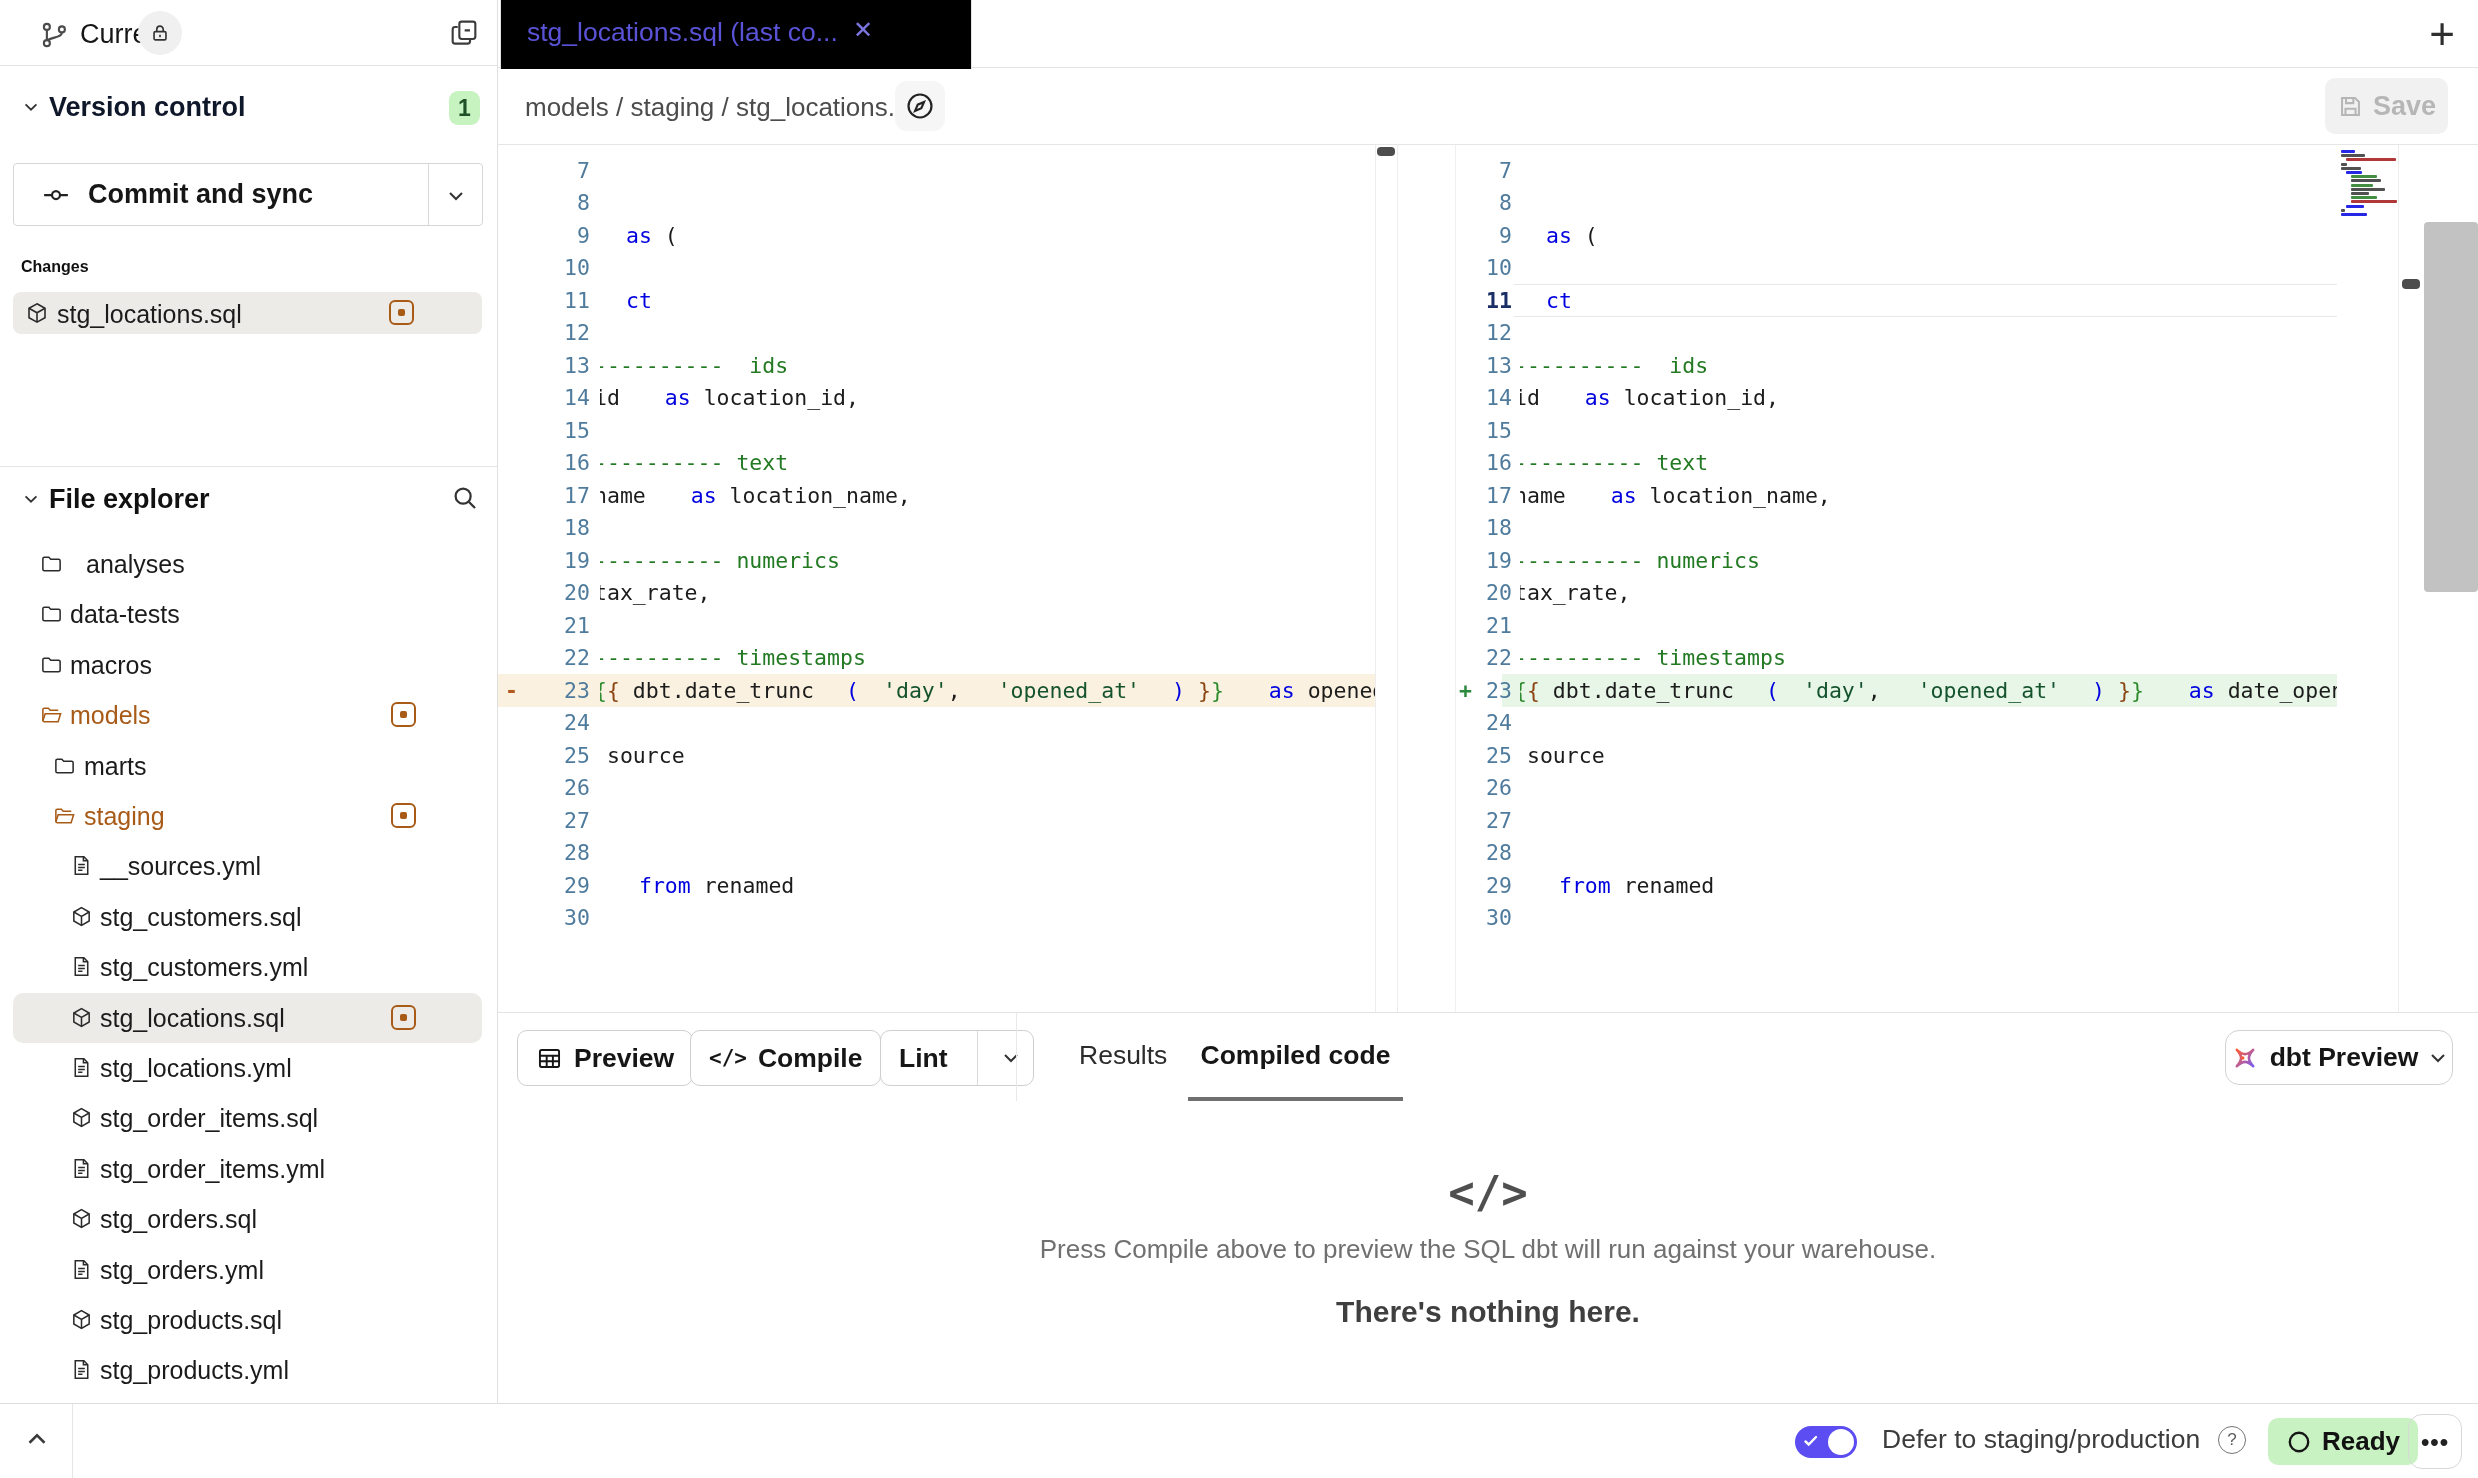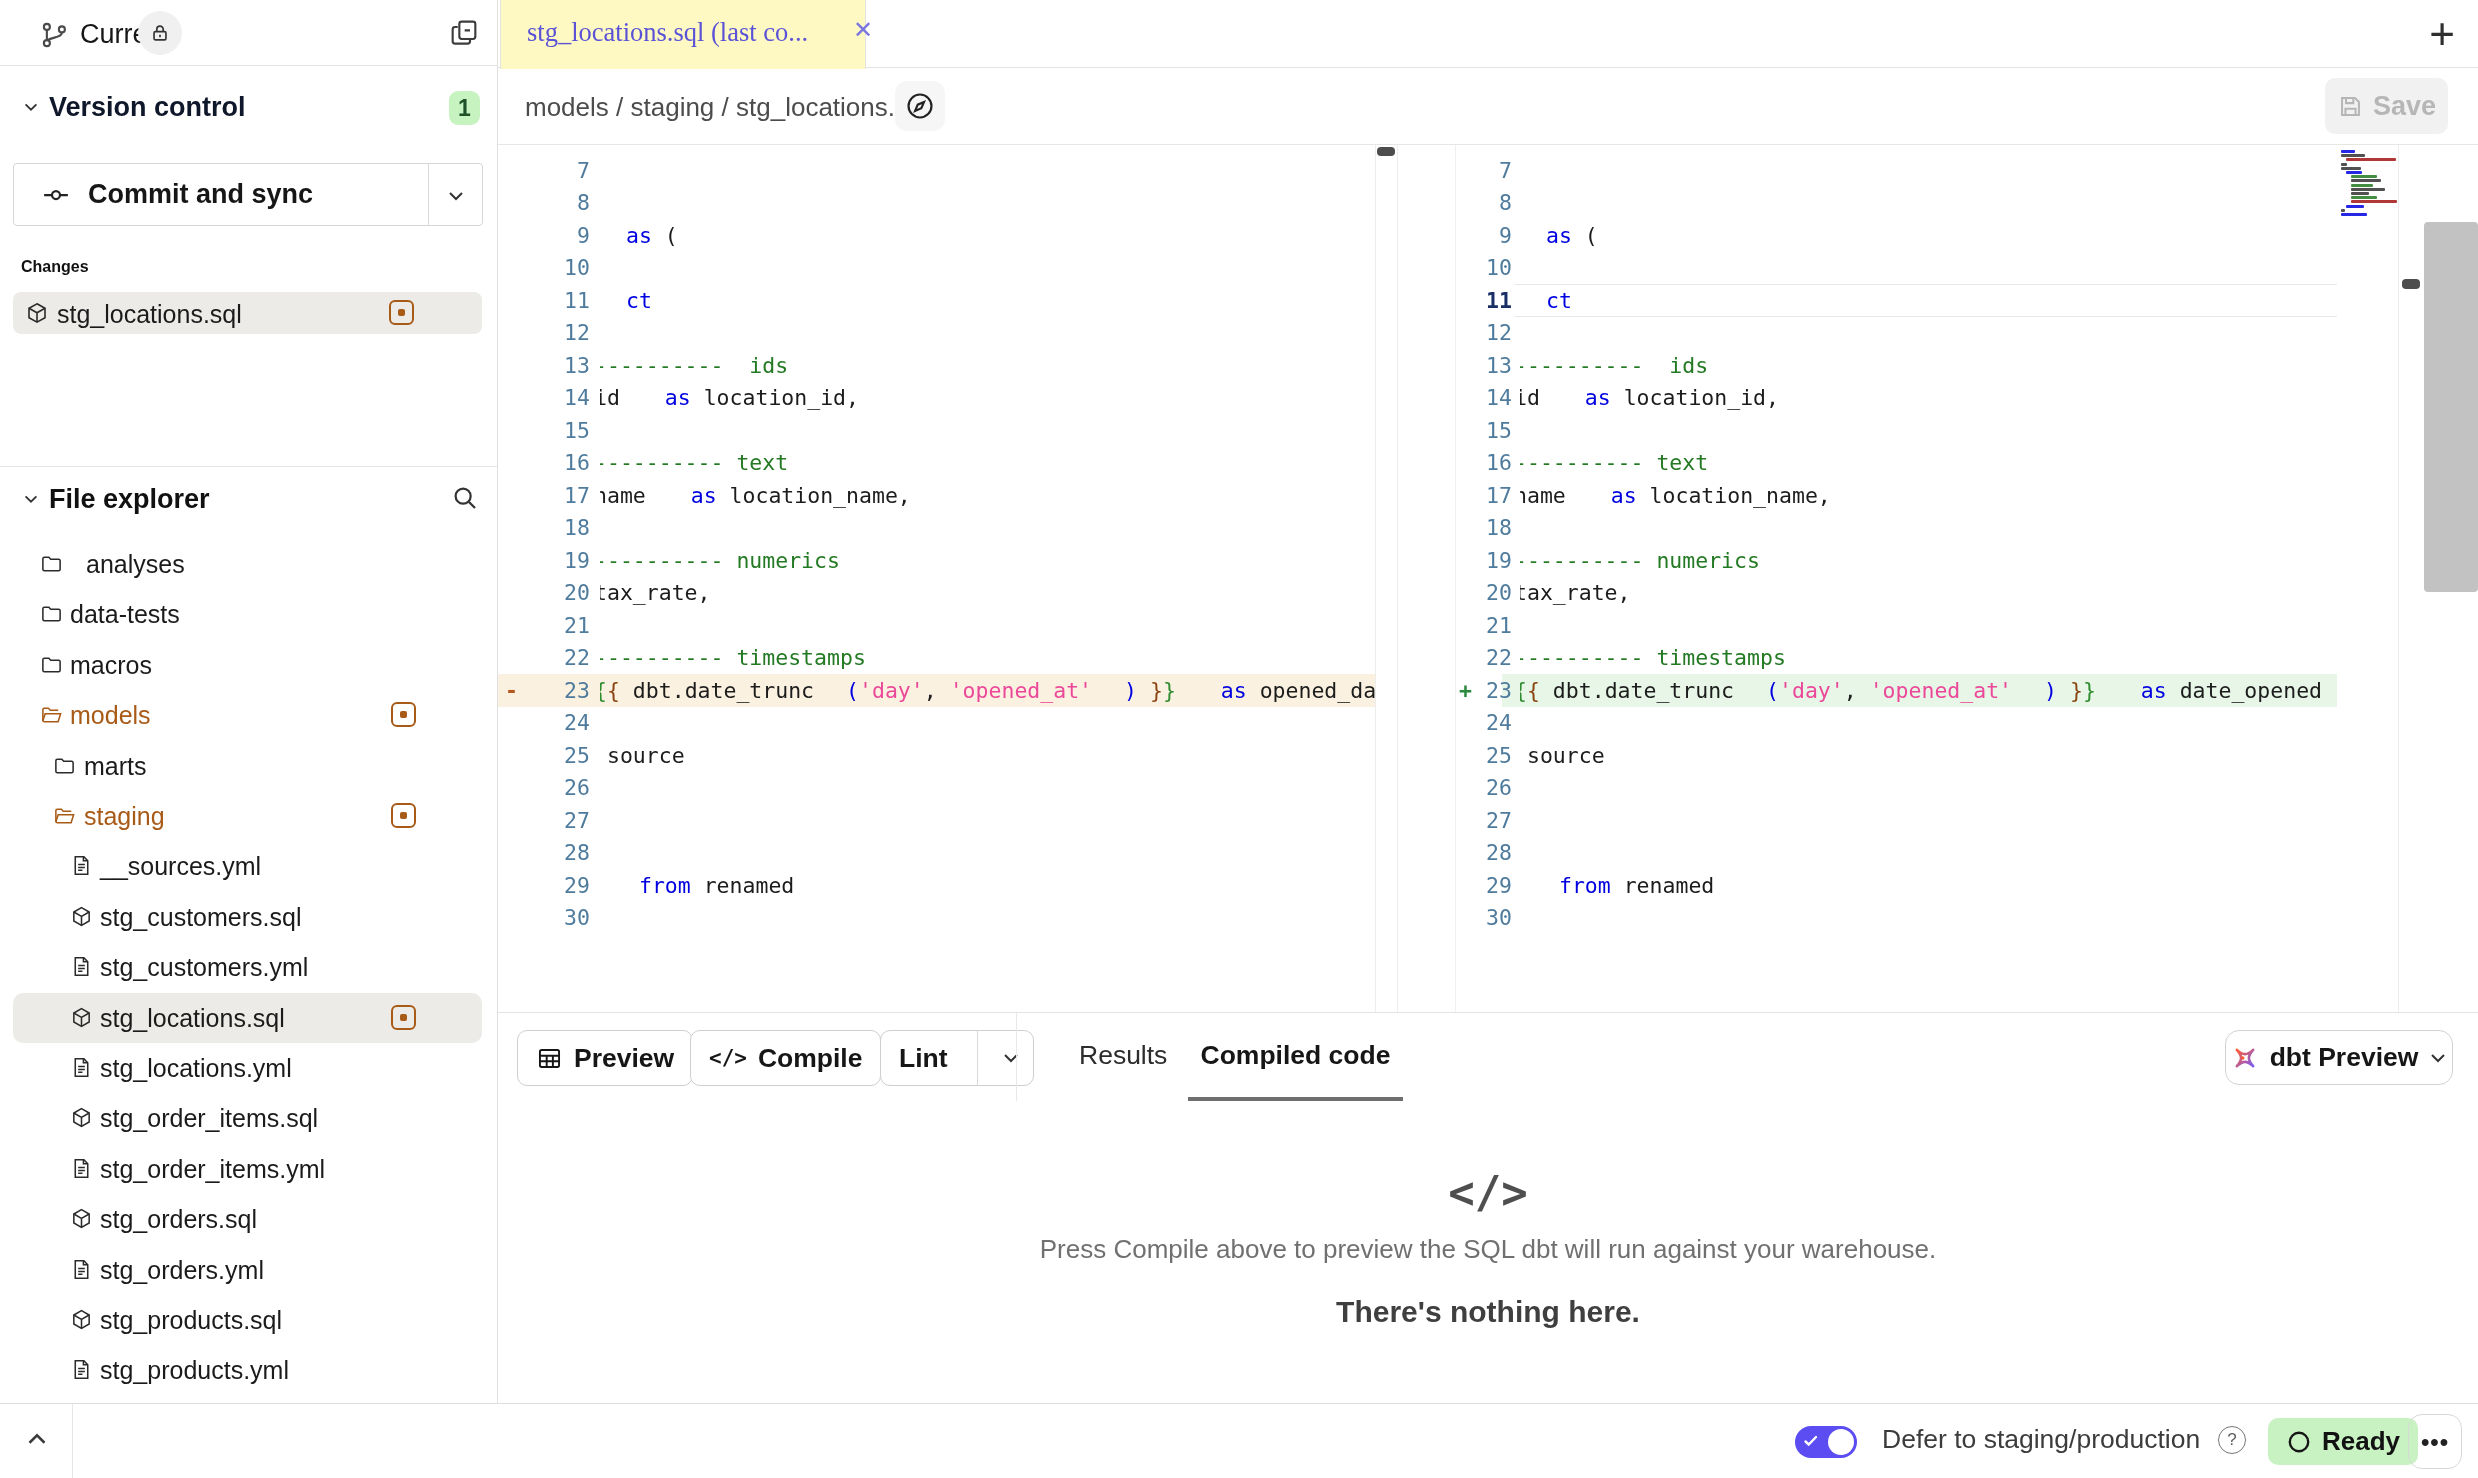--- a/index.html
+++ b/index.html
@@ -51,22 +51,22 @@
   .file-row { position:absolute; left:13px; width:469px; height:50px; border-radius:10px; cursor:pointer; }
   .file-row.selected { background:#ecebe8; }
   .file-row .f-icon { position:absolute; top:13px; }
   .file-row .f-label { position:absolute; top:11px; font-size:25px; color:#1b1b1b; white-space:nowrap; }
   .file-row .f-label.accent { color:#a85a17; }
   .file-row .mod-badge { left:378px; top:12px; }
 
   
   #main { position:absolute; left:498px; top:0; width:1980px; height:1478px; }
   #tabbar { position:absolute; left:0; top:0; width:100%; height:68px; border-bottom:1px solid #e3e3e3; background:#fff; }
-  #tab-active { position:absolute; left:2px; top:0; width:366px; height:69px; background:#fef9c3;
-    border-left:1px solid #e3e3e3; border-right:1px solid #e3e3e3; z-index:3; cursor:pointer;font-family:Liberation Serif, serif; }
+  #tab-active { position:absolute; left:2px; top:0; width:472px; height:69px; background:#000000;
+    border-left:1px solid #e3e3e3; border-right:1px solid #e3e3e3; z-index:3; cursor:pointer; }
   #tab-label { position:absolute; left:26px; top:17px; font-size:26.5px; font-weight:500;
     color:#5a53d7; white-space:nowrap; }
   #tab-close { position:absolute; left:352px; top:16px; font-size:24px; color:#7b76dd; cursor:pointer; }
   #new-tab { position:absolute; left:1916px; top:6px; width:56px; height:56px; font-size:44px; font-weight:300;
     color:#2f2f2f; display:flex; align-items:center; justify-content:center; cursor:pointer; }
 
   #crumbbar { position:absolute; left:0; top:68px; width:100%; height:77px; border-bottom:1px solid #e6e6e6; background:#fff; }
   #breadcrumb { position:absolute; left:27px; top:24px; font-size:26px; color:#4c4c4c; }
   #lineage-btn { position:absolute; left:397px; top:13px; width:50px; height:50px; border-radius:12px;
     background:#f6f6f6; display:flex; align-items:center; justify-content:center; cursor:pointer; }
@@ -81,21 +81,21 @@
   .stripe { position:absolute; top:0; height:33px; }
   .stripe.rm { background:#fbf1e1; }
   .stripe.add { background:#e7f6e7; }
   .gut-marker { position:absolute; top:0; font-weight:700; }
   .gut-marker.rm { color:#b3591f; }
   .gut-marker.add { color:#2b8a3e; }
   .lnum { position:absolute; top:0; width:70px; text-align:right; color:#4f7b9d; }
   .lnum.active { color:#1a2f66; font-weight:700; }
   .lcontent { position:absolute; top:0; overflow:hidden; }
   .lcontent > span { display:inline-block; margin-left:-6px; }
-  .tk-k { color:#0000e0;margin-left:32px; } .tk-c { color:#237a23; } .tk-s { color:#ec4899; }
+  .tk-k { color:#0000e0;margin-left:32px; } .tk-c { color:#237a23; } .tk-s { color:#14532d;margin-left:24px; }
   .tk-p { color:#1c1c1c; } .tk-b1 { color:#2e8b2e; } .tk-b2 { color:#8a4513; }
   .curline { position:absolute; height:33px; border-top:1px solid #e8e8e8; border-bottom:1px solid #e8e8e8; }
 
   .vline { position:absolute; top:0; width:1px; height:867px; background:#ededed; }
   #thumb-left { position:absolute; left:879px; top:2px; width:18px; height:9px; border-radius:4px; background:#4d4d4d; }
   #thumb-right { position:absolute; left:1904px; top:134px; width:18px; height:10px; border-radius:4px; background:#4d4d4d; }
   #minimap { position:absolute; left:1843px; top:5px; width:58px; height:200px; }
   #minimap .mbar { position:absolute; height:3px; border-radius:1px; opacity:.85; }
   #win-scroll { position:absolute; left:1926px; top:77px; width:54px; height:370px; border-radius:4px; background:#c2c2c2; }
 

